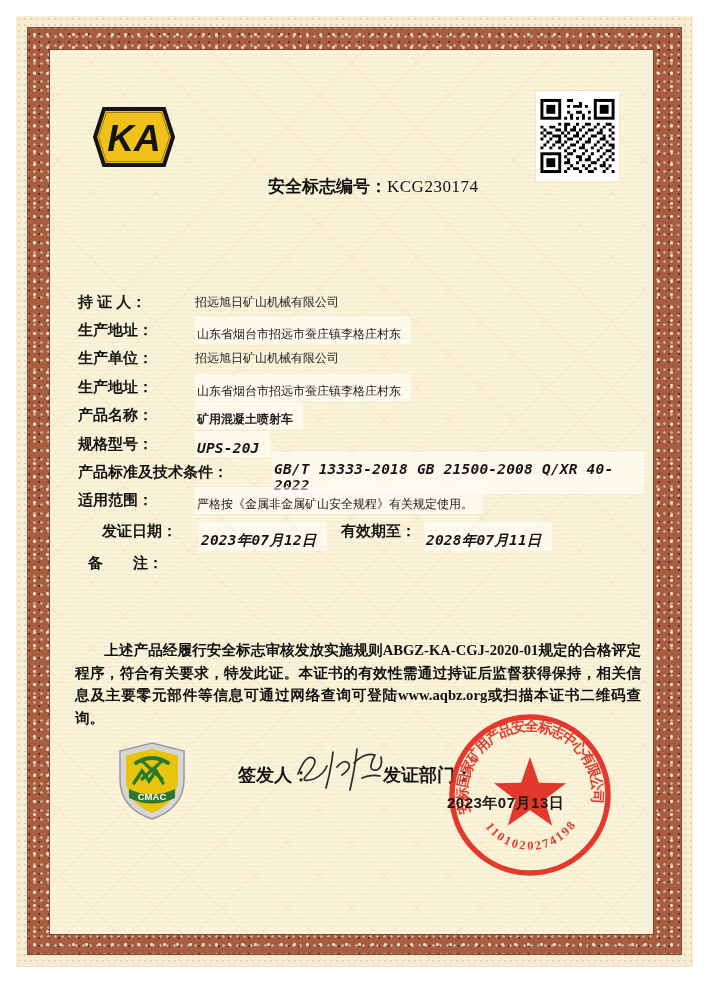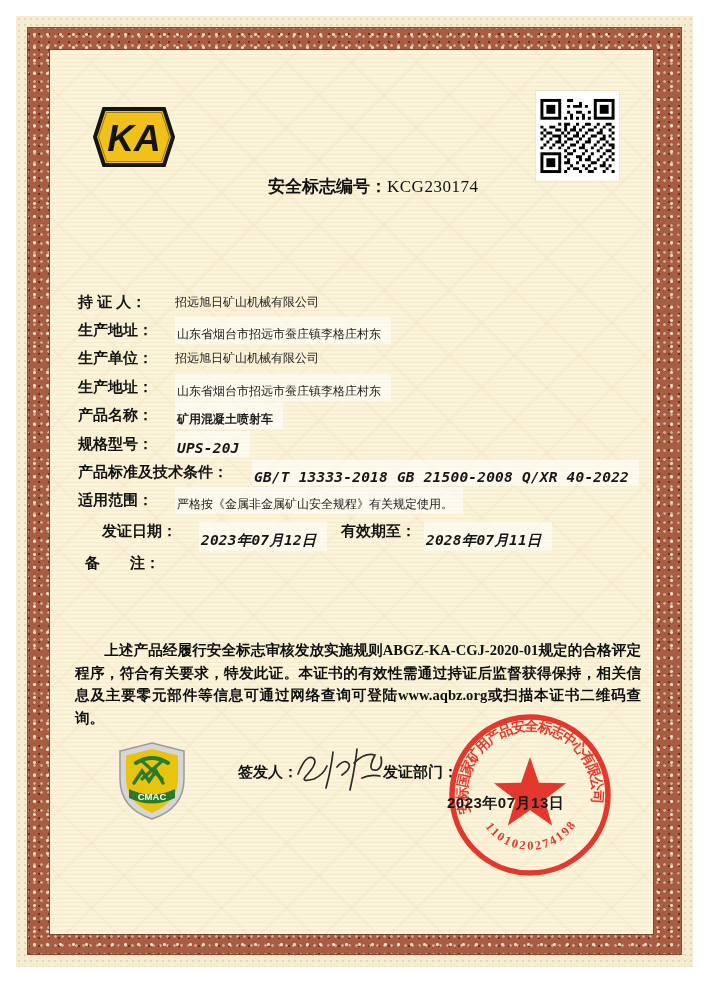--- a/index.html
+++ b/index.html
@@ -31,43 +31,43 @@
   .serial-line{position:absolute;left:268px;top:131px;font-size:17px;color:#111;margin-top:44px;}
   .serial-line .s-label{font-weight:600;font-family:"Liberation Sans",sans-serif;}
   .serial-line .s-value{font-family:"Liberation Serif",serif;letter-spacing:.5px;}
   .qr{position:absolute;left:536px;top:91px;width:83px;height:90px;background:#fff;
       padding:0;box-shadow:0 0 0 1px rgba(0,0,0,.04);}
   .title{position:absolute;left:49px;right:53px;top:206px;text-align:center;
      font-size:33px;font-weight:900;letter-spacing:4px;color:#000;
      font-family:"Liberation Serif",serif;}
   
   .rows{position:absolute;left:78px;top:288px;width:566px;}
-  .frow{display:flex;align-items:center;height:28.4px;}
+  .frow{display:flex;align-items:center;height:28.4px;gap:20px;}
   .flabel{flex:none;width:97px;font-weight:bold;font-size:15px;color:#141414;
      font-family:"Liberation Sans",sans-serif;white-space:nowrap;}
   .flabel.wide{width:auto;margin-right:24px;}
   .val-kai{font-family:Liberation Sans, sans-serif;font-size:12px;color:#1b1b1b;}
   .val-kai.strong{font-weight:700;}
   .val-code{font-family:"DejaVu Sans Mono",monospace;font-weight:bold;font-size:14.5px;
      color:#161616;letter-spacing:.2px;font-style:italic;}
   .hl{background:rgba(255,255,255,.55);padding:9px 10px 1px 2px;}
   
   .dates{position:absolute;left:78px;top:522px;width:566px;height:24px;}
   .dates .d{position:absolute;white-space:nowrap;margin-left:24px;}
   .d1{left:0;} .v1{left:97px;} .d2{left:239px;} .v2{left:322px;}
   
-  .remark{position:absolute;left:74px;top:554px;width:566px;display:flex;text-align:center;}
+  .remark{position:absolute;left:88px;top:554px;width:566px;display:flex;}
   .remark .rv{width:470px;line-height:1.45;font-weight:600;}
   
   .statement{position:absolute;left:75px;top:639px;width:566px;
      font-size:14.6px;font-weight:700;line-height:1.55;color:#101010;
      text-align:justify;text-indent:2em;font-family:"Liberation Serif",serif;}
   
   .cmac{position:absolute;left:116px;top:741px;width:72px;height:80px;}
-  .sign-label,.dept-label{position:absolute;top:763px;font-weight:bold;font-size:15px;
+  .sign-label,.dept-label{position:absolute;top:763px;font-weight:bold;font-size:18px;
      font-family:"Liberation Sans",sans-serif;color:#141414;white-space:nowrap;}
   .sign-label{left:238px;} .dept-label{left:383px;}
   .signature{position:absolute;left:292px;top:742px;width:95px;height:55px;}
   .stamp{position:absolute;left:446px;top:711px;width:168px;height:168px;opacity:.9;}
   .stamp-date{position:absolute;left:447px;top:794px;font-size:15px;font-weight:bold;
      color:#181818;letter-spacing:.5px;z-index:5;
      font-family:"Liberation Sans",sans-serif;white-space:nowrap;}
   .stamp text{font-family:"Liberation Serif",serif;font-weight:bold;}
 </style>
 </head>

